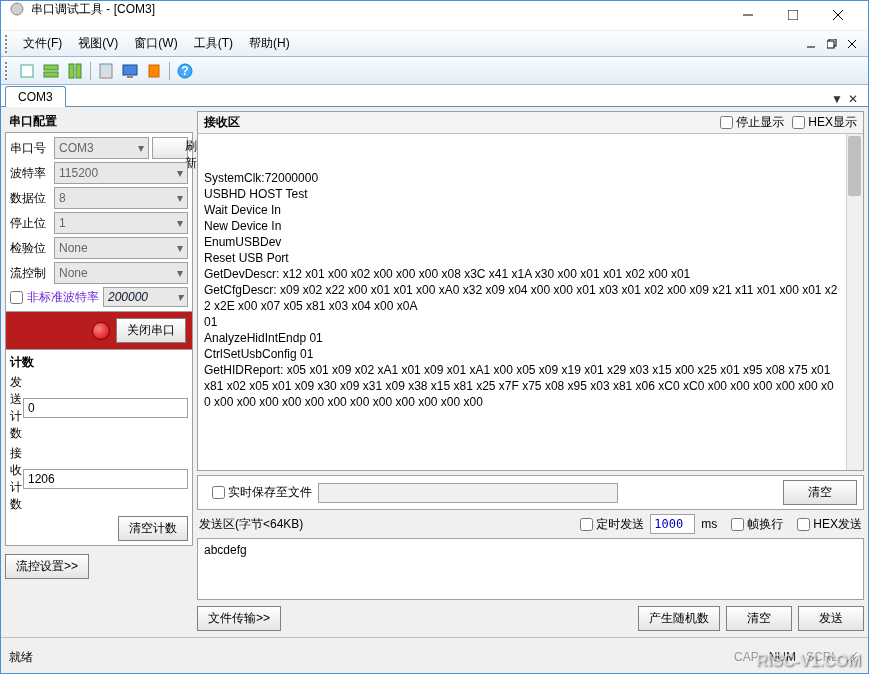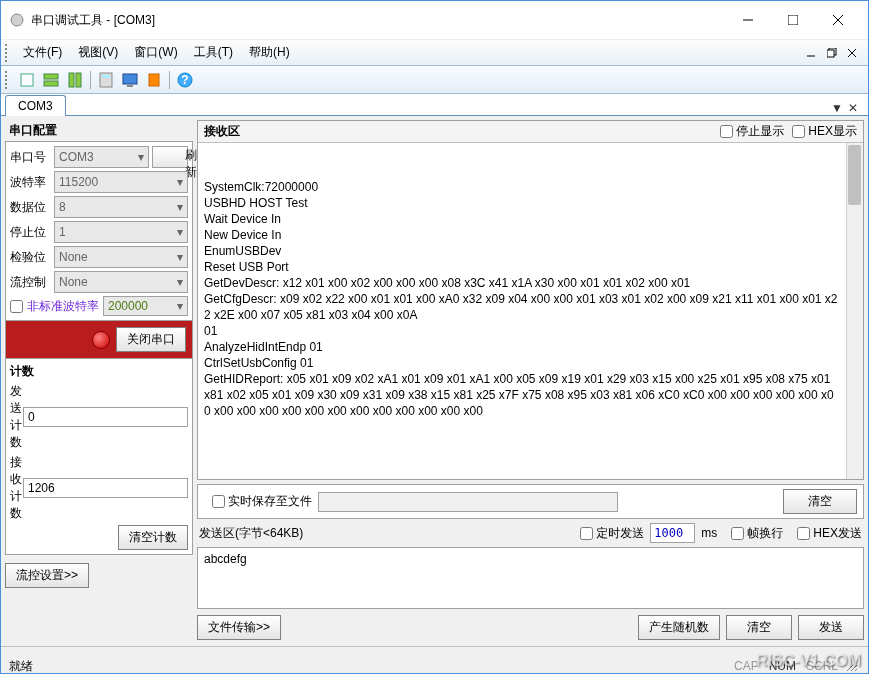--- a/index.html
+++ b/index.html
@@ -1,18 +1,18 @@
 <!DOCTYPE html>
 <html><head>
   <meta charset="utf-8">
   <style>
     * { box-sizing: border-box; margin: 0; padding: 0; font-family: "Microsoft YaHei", SimSun, Arial, sans-serif; font-size: 12px; }
     body { background: #fff; width: 869px; height: 674px; overflow: hidden; border: 1px solid #4a90d9; }
     
-    .titlebar { height: 39px; background: #fff; display: flex; align-items: center; padding: 0 8px; border-bottom: 1px solid #eee; }
+    .titlebar { height: 30px; background: #fff; display: flex; padding: 0 8px; border-bottom: 1px solid #eee; }
     .titlebar-icon { width: 16px; height: 16px; margin-right: 6px; }
     .titlebar-title { flex: 1; color: #000; }
     .titlebar-btns { display: flex; gap: 0; }
     .titlebar-btn { width: 45px; height: 28px; display: flex; align-items: center; justify-content: center; cursor: pointer; }
     
     .menubar { height: 26px; background: linear-gradient(#fdfdfd, #e8f0f8); display: flex; align-items: center; padding: 0 4px; border-bottom: 1px solid #a0b8d0; }
     .menubar-grip { width: 6px; height: 18px; border-left: 2px dotted #888; margin-right: 4px; }
     .menu-item { padding: 4px 8px; cursor: pointer; color: #000; }
     .mdi-btns { margin-left: auto; display: flex; gap: 4px; padding-right: 4px; }
     .mdi-btn { width: 16px; height: 16px; cursor: pointer; display: flex; align-items: center; justify-content: center; }
@@ -31,21 +31,21 @@
     .sidebar { width: 188px; background: #f0f0f0; display: flex; flex-direction: column; }
     .group-title { font-weight: bold; color: #000; padding: 2px 4px; }
     .config-panel { background: #fff; border: 1px solid #a0a0a0; padding: 4px; }
     .cfg-row { display: flex; align-items: center; margin-bottom: 3px; }
     .cfg-label { width: 44px; color: #000; }
     .cfg-select { flex: 1; height: 22px; border: 1px solid #a0a0a0; background: #e8e8e8; padding: 0 4px; color: #666; position: relative; display: flex; align-items: center; }
     .cfg-select::after { content: '▾'; position: absolute; right: 4px; color: #666; }
     .cfg-btn-small { width: 36px; height: 22px; margin-left: 3px; border: 1px solid #a0a0a0; background: linear-gradient(#fff,#e8e8e8); cursor: pointer; padding-left: 32px; }
     .cfg-check { display: flex; align-items: center; margin-top: 2px; }
     .cfg-check input { margin-right: 4px; }
-    .cfg-input { flex: 1; height: 20px; border: 1px solid #a0a0a0; padding: 0 4px; background: #e8e8e8; margin-left: 4px; color: #4d7c0f; display:flex; align-items:center; position:relative;}
+    .cfg-input { flex: 1; height: 20px; border: 1px solid #a0a0a0; padding: 0 4px; background: #e8e8e8; margin-left: 4px; color: #0f172a; display:flex; align-items:center; position:relative;font-style:italic;}
     .cfg-input::after { content: '▾'; position: absolute; right: 4px; color: #666; }
     
     .port-action { background: #b91c1c; border: 1px solid #a0a0a0; border-top: none; padding: 6px; display: flex; align-items: center; justify-content: flex-end; gap: 6px; }
     .red-indicator { width: 18px; height: 18px; border-radius: 50%; background: radial-gradient(circle at 35% 35%, #ff8080, #cc0000); border: 1px solid #880000; }
     .btn { padding: 3px 10px; border: 1px solid #808080; background: linear-gradient(#fff,#e4e4e4); cursor: pointer; }
     
     .count-panel { background: #fff; border: 1px solid #a0a0a0; border-top: none; padding: 4px; }
     .count-row { display: flex; align-items: center; margin-bottom: 3px; }
     .count-label { width: 56px; color: #000; }
     .count-input { flex: 1; height: 20px; border: 1px solid #a0a0a0; padding: 0 4px; }

